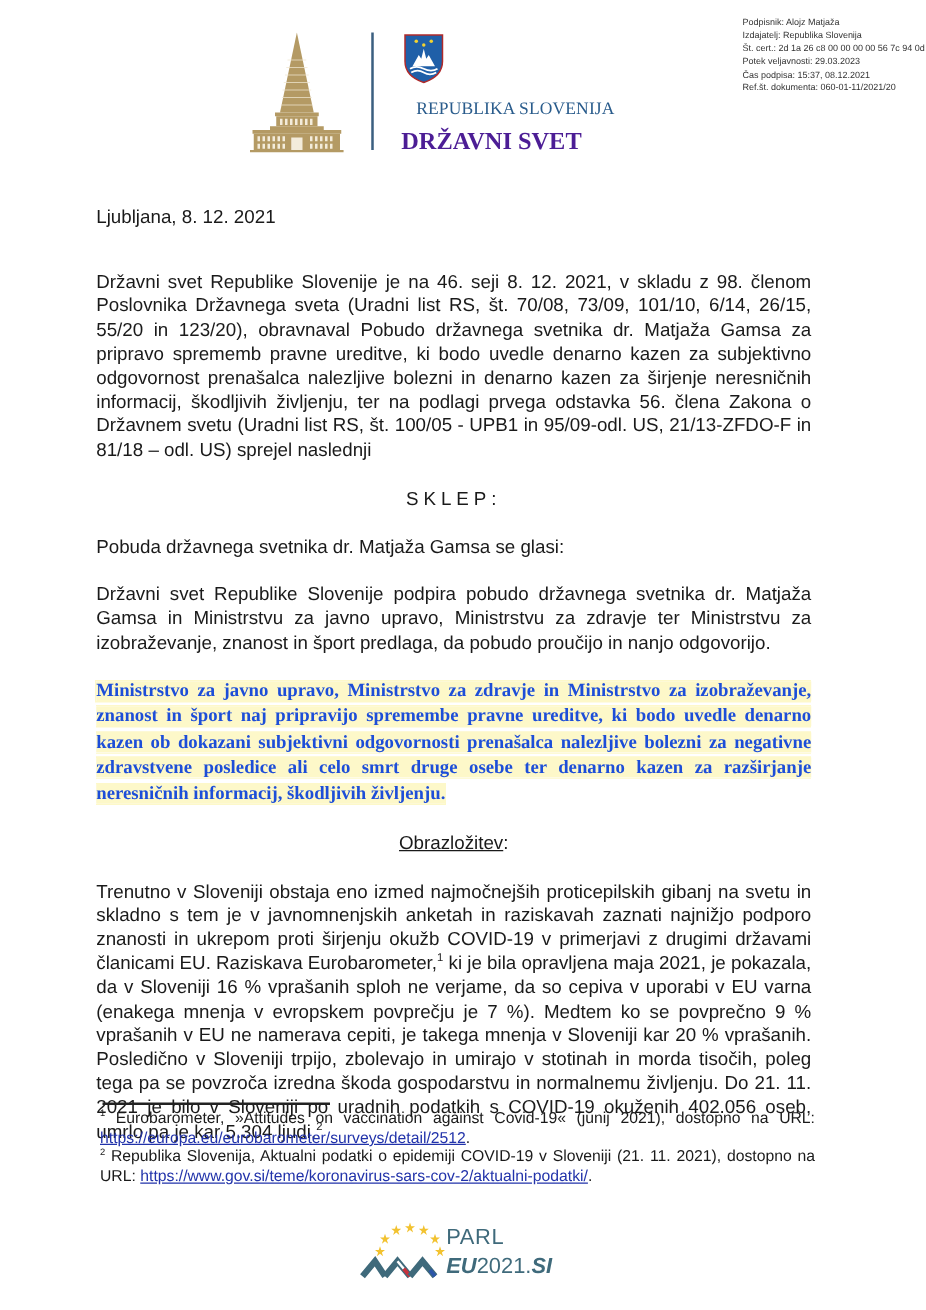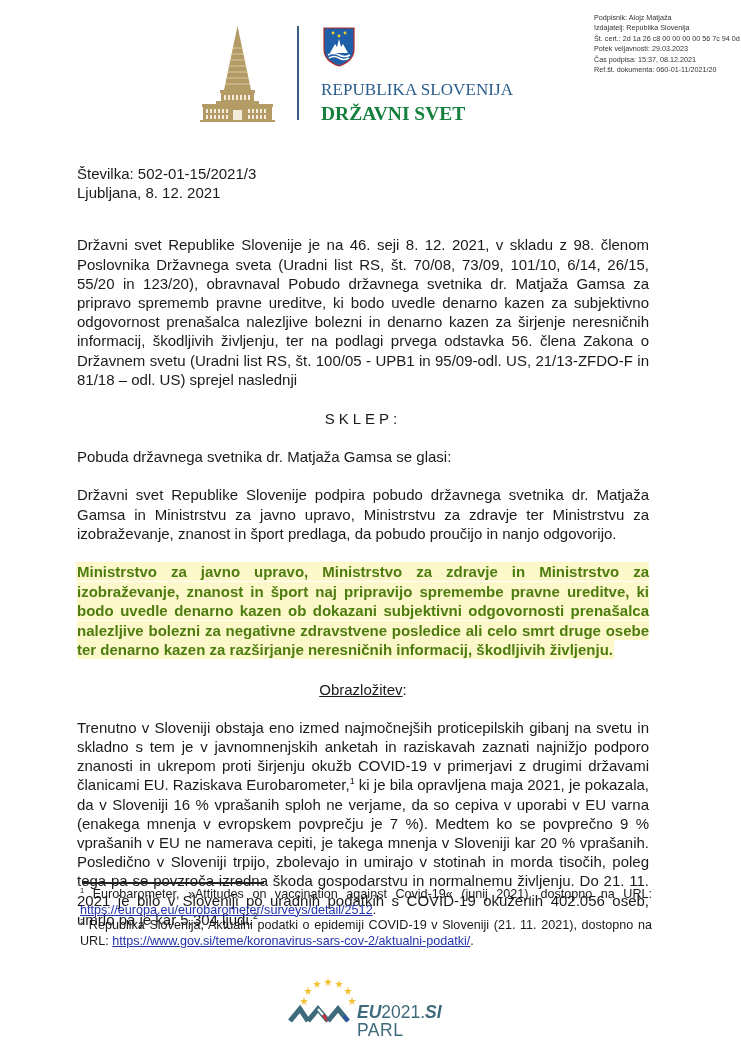--- a/index.html
+++ b/index.html
@@ -10,58 +10,58 @@
     .sig-block {
       position: absolute; left: 594px; top: 13px;
       font-family: "Liberation Sans", sans-serif; font-size: 7.2px; line-height: 10.4px; color: #333;
     }
     .sig-block div { white-space: nowrap; }
 
     .logo-building { position: absolute; left: 200px; top: 26px; width: 75px; height: 96px; }
     .logo-divider { position: absolute; left: 297px; top: 26px; width: 2px; height: 94px; background: #3b5f80; }
     .logo-crest { position: absolute; left: 322px; top: 27px; width: 34px; height: 40px; }
     .logo-title1 {
-      position: absolute; left: 321px; top: 80px;
-      font-family: "Liberation Serif", serif; font-size: 17px; color: #2a5c8c; letter-spacing: 0.1px;
+      position: absolute; left: 333px; top: 80px;
+      font-family: "Liberation Serif", serif; font-size: 14px; color: #2a5c8c; letter-spacing: 0.1px;
       white-space: nowrap;
     }
     .logo-title2 {
       position: absolute; left: 321px; top: 103px;
-      font-family: "Liberation Serif", serif; font-size: 19.5px; font-weight: bold; color: #15803d;
+      font-family: "Liberation Serif", serif; font-size: 19.5px; font-weight: bold; color: #4c1d95;
       white-space: nowrap;
     }
 
     .content { position: absolute; left: 77px; top: 164px; width: 572px; }
     .text { font-size: 15px; line-height: 19.2px; text-align: justify; margin: 0; }
     .meta-line { font-size: 15px; line-height: 19.2px; margin: 0; }
     .mt-block { margin-top: 33px; }
     .heading-sklep {
       text-align: center; font-size: 15px; letter-spacing: 4px; margin: 20px 0 0 0; line-height: 19.2px;
     }
     .p-after-head { margin-top: 19px; }
     .p-gap { margin-top: 19px; }
     .pobuda-bold {
       font-weight: bold; font-size: 15px; line-height: 19.5px; text-align: justify; margin: 19px 0 0 0;
     }
-    .hl { background: #fdf8c9; color: #4d7c0f; box-shadow: 0 0 0 1px #fdf8c9; }
+    .hl { background: #fdf8c9; color: #1d4ed8; box-shadow: 0 0 0 1px #fdf8c9; font-family: Liberation Serif, serif; }
     .obraz {
       text-align: center; font-size: 15px; margin: 20px 0 0 0; line-height: 19.2px;
     }
     .obraz span { text-decoration: underline; }
     sup { font-size: 9px; line-height: 0; vertical-align: super; }
 
     .fn-rule { position: absolute; left: 82px; top: 882px; width: 182px; height: 1.5px; background: #222; }
     .footnotes { position: absolute; left: 80px; top: 887px; width: 572px; font-size: 12.6px; line-height: 15.6px; }
     .footnotes p { margin: 0; text-align: justify; }
     .footnotes a { color: #2233aa; text-decoration: underline; }
     .footnotes sup { font-size: 7.5px; }
 
     .parl-logo { position: absolute; left: 286px; top: 975px; width: 170px; height: 50px; }
     .parl-text1 {
-      position: absolute; left: 357px; top: 1020px; font-size: 17.5px; color: #3f6a7b; letter-spacing: 0.5px;
+      position: absolute; left: 357px; top: 979px; font-size: 17.5px; color: #3f6a7b; letter-spacing: 0.5px;
       font-family: "Liberation Sans", sans-serif;
     }
     .parl-text2 {
       position: absolute; left: 357px; top: 1002px; font-size: 17.5px; color: #3f6a7b;
       font-family: "Liberation Sans", sans-serif; white-space: nowrap;
     }
     .parl-text2 b { font-weight: bold; font-style: italic; }
   </style>
 </head>
 <body>
@@ -139,21 +139,20 @@
     <circle cx="11" cy="6" r="1.4"></circle>
     <circle cx="23" cy="6" r="1.4"></circle>
     <circle cx="17" cy="9" r="1.4"></circle>
   </g>
 </svg>
 
 <div class="logo-title1">REPUBLIKA SLOVENIJA</div>
 <div class="logo-title2">DRŽAVNI SVET</div>
 
 <div class="content">
-  <p class="meta-line">Številka: 502-01-15/2021/3</p>
   <p class="meta-line">Ljubljana, 8. 12. 2021</p>
 
   <p class="text mt-block">Državni svet Republike Slovenije je na 46. seji 8. 12. 2021, v skladu z 98. členom Poslovnika Državnega sveta (Uradni list RS, št. 70/08, 73/09, 101/10, 6/14, 26/15, 55/20 in 123/20), obravnaval Pobudo državnega svetnika dr. Matjaža Gamsa za pripravo sprememb pravne ureditve, ki bodo uvedle denarno kazen za subjektivno odgovornost prenašalca nalezljive bolezni in denarno kazen za širjenje neresničnih informacij, škodljivih življenju, ter na podlagi prvega odstavka 56. člena Zakona o Državnem svetu (Uradni list RS, št. 100/05 - UPB1 in 95/09-odl. US, 21/13-ZFDO-F in 81/18 – odl. US) sprejel naslednji</p>
 
   <p class="heading-sklep">SKLEP:</p>
 
   <p class="text p-gap">Pobuda državnega svetnika dr. Matjaža Gamsa se glasi:</p>
 
   <p class="text p-after-head">Državni svet Republike Slovenije podpira pobudo državnega svetnika dr. Matjaža Gamsa in Ministrstvu za javno upravo, Ministrstvu za zdravje ter Ministrstvu za izobraževanje, znanost in šport predlaga, da pobudo proučijo in nanjo odgovorijo.</p>
 

